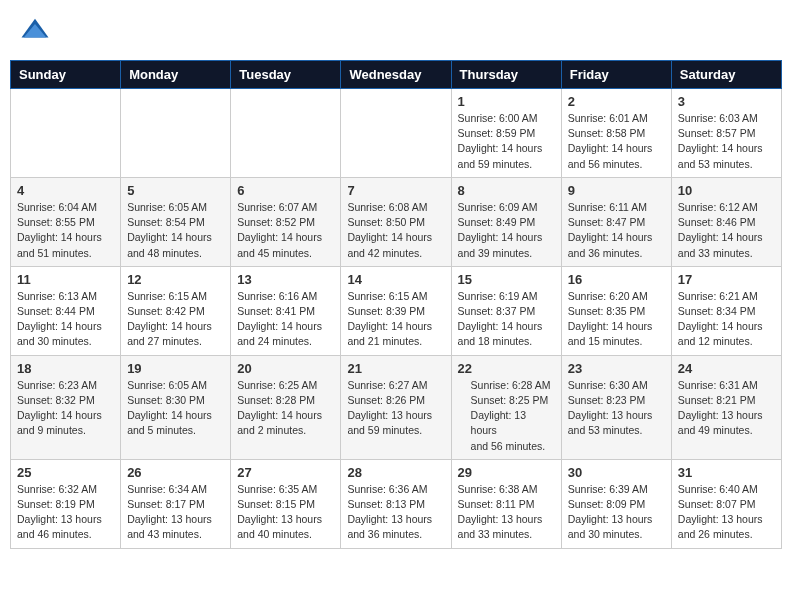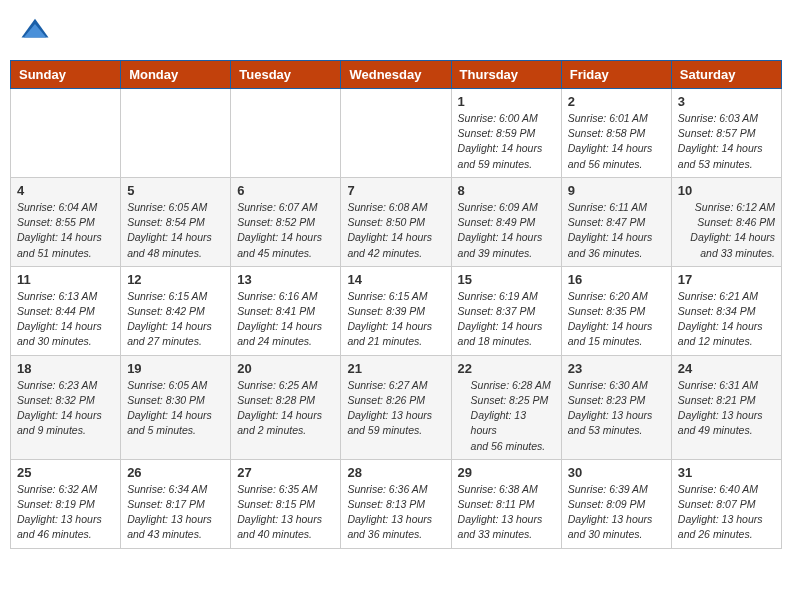--- a/index.html
+++ b/index.html
@@ -46,21 +46,21 @@
     }
     .subtitle {
       font-size: 16px;
       color: #555;
     }
     .calendar {
       width: 100%;
       border-collapse: collapse;
     }
     .calendar th {
-      background-color: #c2410c;
+      background-color: #0f172a;
       color: #fff;
       text-align: left;
       padding: 6px 8px;
       font-size: 13px;
       border: 1px solid #1a5fa8;
     }
     .calendar td {
       border: 1px solid #ccc;
       vertical-align: top;
       padding: 5px 6px;
@@ -78,21 +78,20 @@
     .day-number {
       font-size: 13px;
       font-weight: bold;
       display: block;
       margin-bottom: 2px;
     }
     .day-info {
       font-size: 10.5px;
       line-height: 1.45;
       color: #333;
-      font-style: italic;
     }
     .empty-cell {
       background: #fff !important;
     }
   </style>
 </head>
 <body>
 
 <div class="header">
   <div class="logo">
@@ -188,21 +187,21 @@
         </td>
         <td>
           <span class="day-number">9</span>
           <div class="day-info" style="white-space: pre-line;">Sunrise: 6:11 AM
 Sunset: 8:47 PM
 Daylight: 14 hours
 and 36 minutes.</div>
         </td>
         <td>
           <span class="day-number">10</span>
-          <div class="day-info" style="white-space: pre-line; text-align: right;">Sunrise: 6:12 AM
+          <div class="day-info" style="white-space: pre-line;">Sunrise: 6:12 AM
 Sunset: 8:46 PM
 Daylight: 14 hours
 and 33 minutes.</div>
         </td>
       </tr>
       <tr>
         <td>
           <span class="day-number">11</span>
           <div class="day-info" style="white-space: pre-line;">Sunrise: 6:13 AM
 Sunset: 8:44 PM

